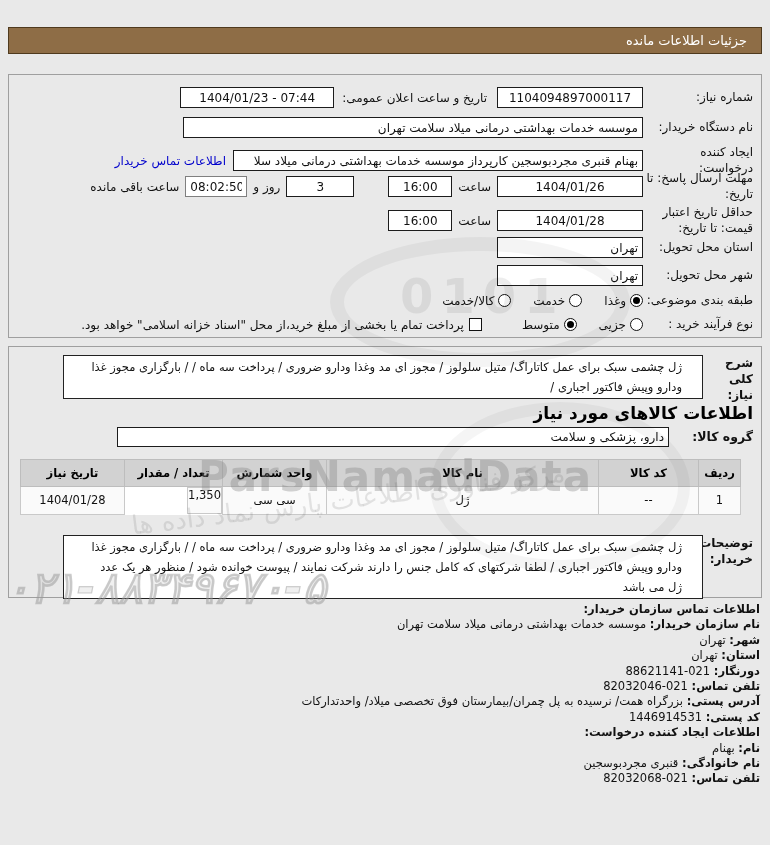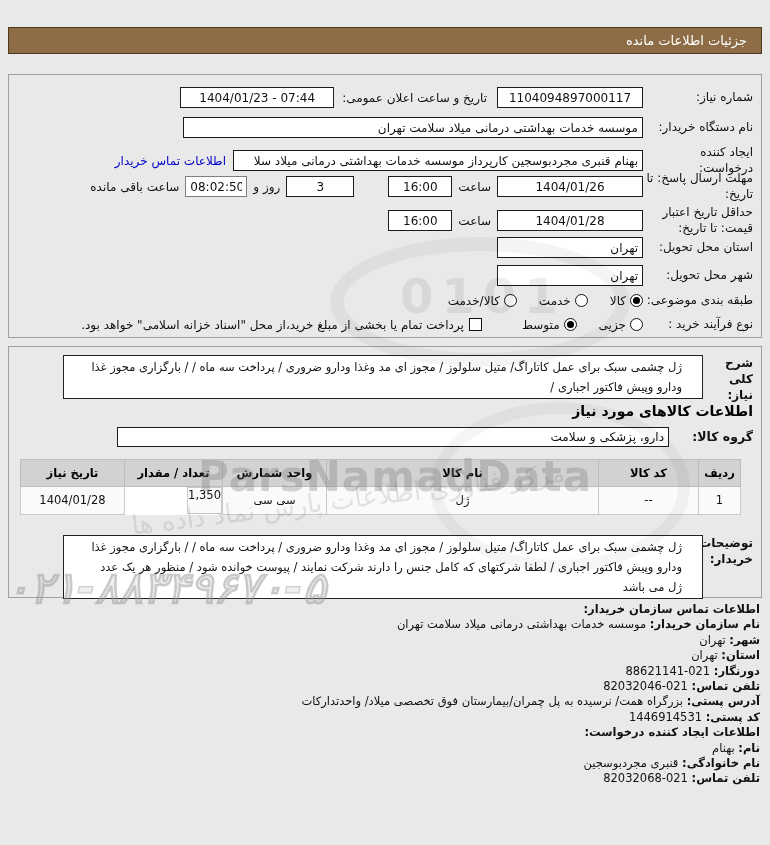--- a/index.html
+++ b/index.html
@@ -43,21 +43,21 @@
   }
   .radio.sel::after {
     content:""; position:absolute; inset:2px; border-radius:50%; background:#000;
   }
   .chk {
     width:13px; height:13px; border:1px solid #111; background:#fff;
     display:inline-block; flex:none; margin-left:5px;
   }
   .optlbl { margin-left:22px; }
 
-  .boldhead { font-weight:bold; font-size:14px; color:#000; }
+  .boldhead { font-weight:bold; font-size:17px; color:#000; }
 
   .txtbox {
     width:640px; min-height:42px; border:1px solid #222; background:#fff;
     font-size:11.5px; line-height:1.75; padding:1px 20px; text-align:right; color:#111;
   }
 
   
   table.goods {
     position:absolute; top:112px; right:20px; border-collapse:collapse;
     direction:rtl; table-layout:fixed; font-size:11.5px; background:#fff;
@@ -157,21 +157,21 @@
     </div>
 
     <div class="r" style="top:190px;">
       <div class="lbl">شهر محل تحویل:</div>
       <input class="fld rt" style="width: 146px;" readonly="" value="تهران">
     </div>
 
     <div class="r" style="top:218px;">
       <div class="lbl">طبقه بندی موضوعی:</div>
       <span class="radio sel"></span>
-      <span class="optlbl">کالا</span>
+      <span class="optlbl">وغذا</span>
       <span class="radio"></span>
       <span class="optlbl">خدمت</span>
       <span class="radio"></span>
       <span>کالا/خدمت</span>
     </div>
 
     <div class="r" style="top:242px;">
       <div class="lbl">نوع فرآیند خرید :</div>
       <span class="radio"></span>
       <span class="optlbl">جزیی</span>

